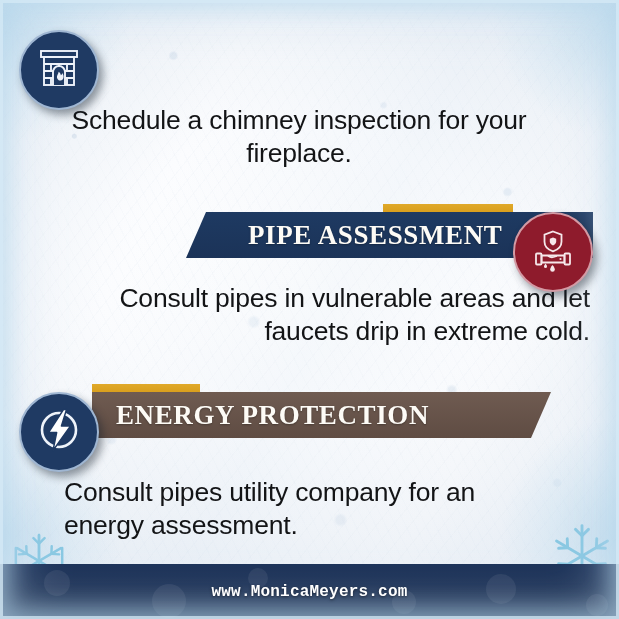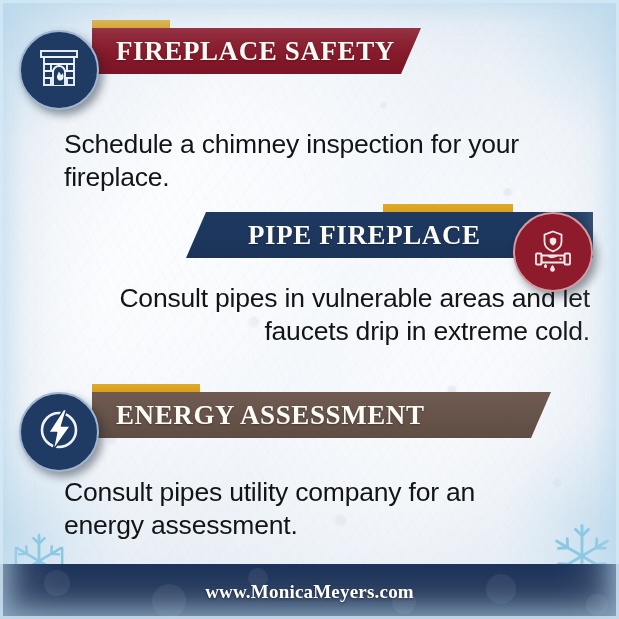--- a/index.html
+++ b/index.html
@@ -152,23 +152,23 @@
     height: 55px;
     background: linear-gradient(180deg, #1b3158 0%, #16294a 100%);
     display: flex;
     align-items: center;
     justify-content: center;
     overflow: hidden;
   }
   #footer-url {
     position: relative;
     z-index: 4;
-    font-family: Liberation Serif, serif;
+    font-family: Liberation Mono, monospace;
     font-weight: bold;
-    font-size: 19px;
+    font-size: 16px;
     color: #ffffff;
     letter-spacing: .2px;
     text-shadow: 0 1px 3px rgba(0,0,0,.5);
   }
   .footer-bokeh {
     position: absolute;
     border-radius: 50%;
     background: rgba(255,255,255,.07);
   }
 
@@ -197,28 +197,22 @@
           <rect x="6" y="7" width="36" height="6"></rect>
           <rect x="9" y="13" width="30" height="28"></rect>
           <path d="M9 20h30M9 27h30M9 34h30"></path>
           <path d="M16 20v7M24 20v7M32 20v7M20 27v7M28 27v7M16 34v7M24 34v7M32 34v7"></path>
           <path d="M18 41V28a6 6 0 0 1 12 0v13" fill="#1f3a63"></path>
           <path d="M24 36.5c-1.6-1.2-2.3-2.6-2-4.2.3-1.7 1.6-2.8 1.6-4.6 1.5 1.1 2.2 2.3 2.3 3.6.9-.5 1.3-1.2 1.3-2.2 1.3 1.6 1.7 3.2 1.2 4.8-.4 1.3-1.5 2.2-2.6 2.6z" fill="#eef3fa" stroke="none"></path>
         </svg>
       </span>
     </div>
 
-    <div class="banner-row" style="margin-left:92px; width:305px;">
-      <div class="gold-strip" style="left:0; width:78px;"></div>
-      <div class="banner red slant-right" style="left:0; width:305px; padding-left:24px;">
-        <span class="banner-label">FIREPLACE SAFETY</span>
-      </div>
-    </div>
-
-    <div class="body-text align-left" style="left:64px; top:100px; width:470px;">Schedule a chimney inspection for your fireplace.</div>
+
+    <div class="body-text align-left" style="left:64px; top:76px; width:470px;text-align:center;">Schedule a chimney inspection for your fireplace.</div>
   </div>
 
   <div class="section" style="left:0; top:212px; width:619px;">
 
     <div class="badge red" style="left:513px; top:0px; width:76px; height:76px;">
       <span>
         <svg width="50" height="50" viewBox="0 0 50 50" fill="none" stroke="#f6e7ea" stroke-width="1.8">
           <path d="M25 6.5l8.5 3.1v7.2c0 4.6-3.4 7.9-8.5 9.6-5.1-1.7-8.5-5-8.5-9.6V9.6z"></path>
           <path d="M25 12.5l3.2 1.2v2.9c0 1.8-1.3 3.1-3.2 3.8-1.9-.7-3.2-2-3.2-3.8v-2.9z" fill="#f6e7ea" stroke="none"></path>
           <rect x="8" y="28.5" width="5.5" height="11" rx="1"></rect>
@@ -228,42 +222,42 @@
           <path d="M24.5 40c-1.5 1.9-2.3 3.3-2.3 4.4a2.3 2.3 0 0 0 4.6 0c0-1.1-.8-2.5-2.3-4.4z" fill="#f6e7ea" stroke="none"></path>
           <path d="M17.5 38.5c-1 1.3-1.5 2.2-1.5 2.9a1.5 1.5 0 0 0 3 0c0-.7-.5-1.6-1.5-2.9z" fill="#f6e7ea" stroke="none"></path>
           <circle cx="32.5" cy="34" r="1.1" fill="#f6e7ea" stroke="none"></circle>
         </svg>
       </span>
     </div>
 
     <div class="banner-row" style="margin-left:186px; width:345px;">
       <div class="gold-strip" style="right:18px; width:130px;"></div>
       <div class="banner navy slant-left" style="left:0; width:345px; padding-left:62px;">
-        <span class="banner-label">PIPE FIREPLACE</span>
+        <span class="banner-label">PIPE ASSESSMENT</span>
       </div>
     </div>
 
     <div class="body-text align-right" style="right:29px; top:70px; width:545px;">Consult pipes in vulnerable areas and let faucets drip in extreme cold.</div>
   </div>
 
   <div class="section" style="left:0; top:392px; width:619px;">
 
     <div class="badge navy" style="left:19px; top:0px; width:76px; height:76px;">
       <span>
         <svg width="52" height="52" viewBox="0 0 52 52" fill="none">
           <circle cx="26" cy="26" r="17" fill="none" stroke="#eef3fa" stroke-width="2.6"></circle>
           <path d="M30.5 5.5L15.5 28.5h8.2L20 46.5 37.5 22h-9.1l5.1-16.5z" fill="#ffffff" stroke="#1f3a63" stroke-width="1.4" stroke-linejoin="round"></path>
         </svg>
       </span>
     </div>
 
     <div class="banner-row" style="margin-left:92px; width:435px;">
       <div class="gold-strip" style="left:0; width:108px;"></div>
       <div class="banner brown slant-right" style="left:0; width:435px; padding-left:24px;">
-        <span class="banner-label">ENERGY ASSESSMENT</span>
+        <span class="banner-label">ENERGY PROTECTION</span>
       </div>
     </div>
 
     <div class="body-text align-left" style="left:64px; top:84px; width:470px;">Consult pipes utility company for an energy assessment.</div>
   </div>
 
   <svg class="flake" style="left:8px; top:530px;" width="62" height="62" viewBox="0 0 100 100" opacity=".85">
     <g stroke="#7cc3e0" stroke-width="4" stroke-linecap="round" fill="none">
       <path d="M50 8v84M12.6 29v42M87.4 29v42" transform="rotate(0 50 50)"></path>
       <path d="M50 8v84"></path>

